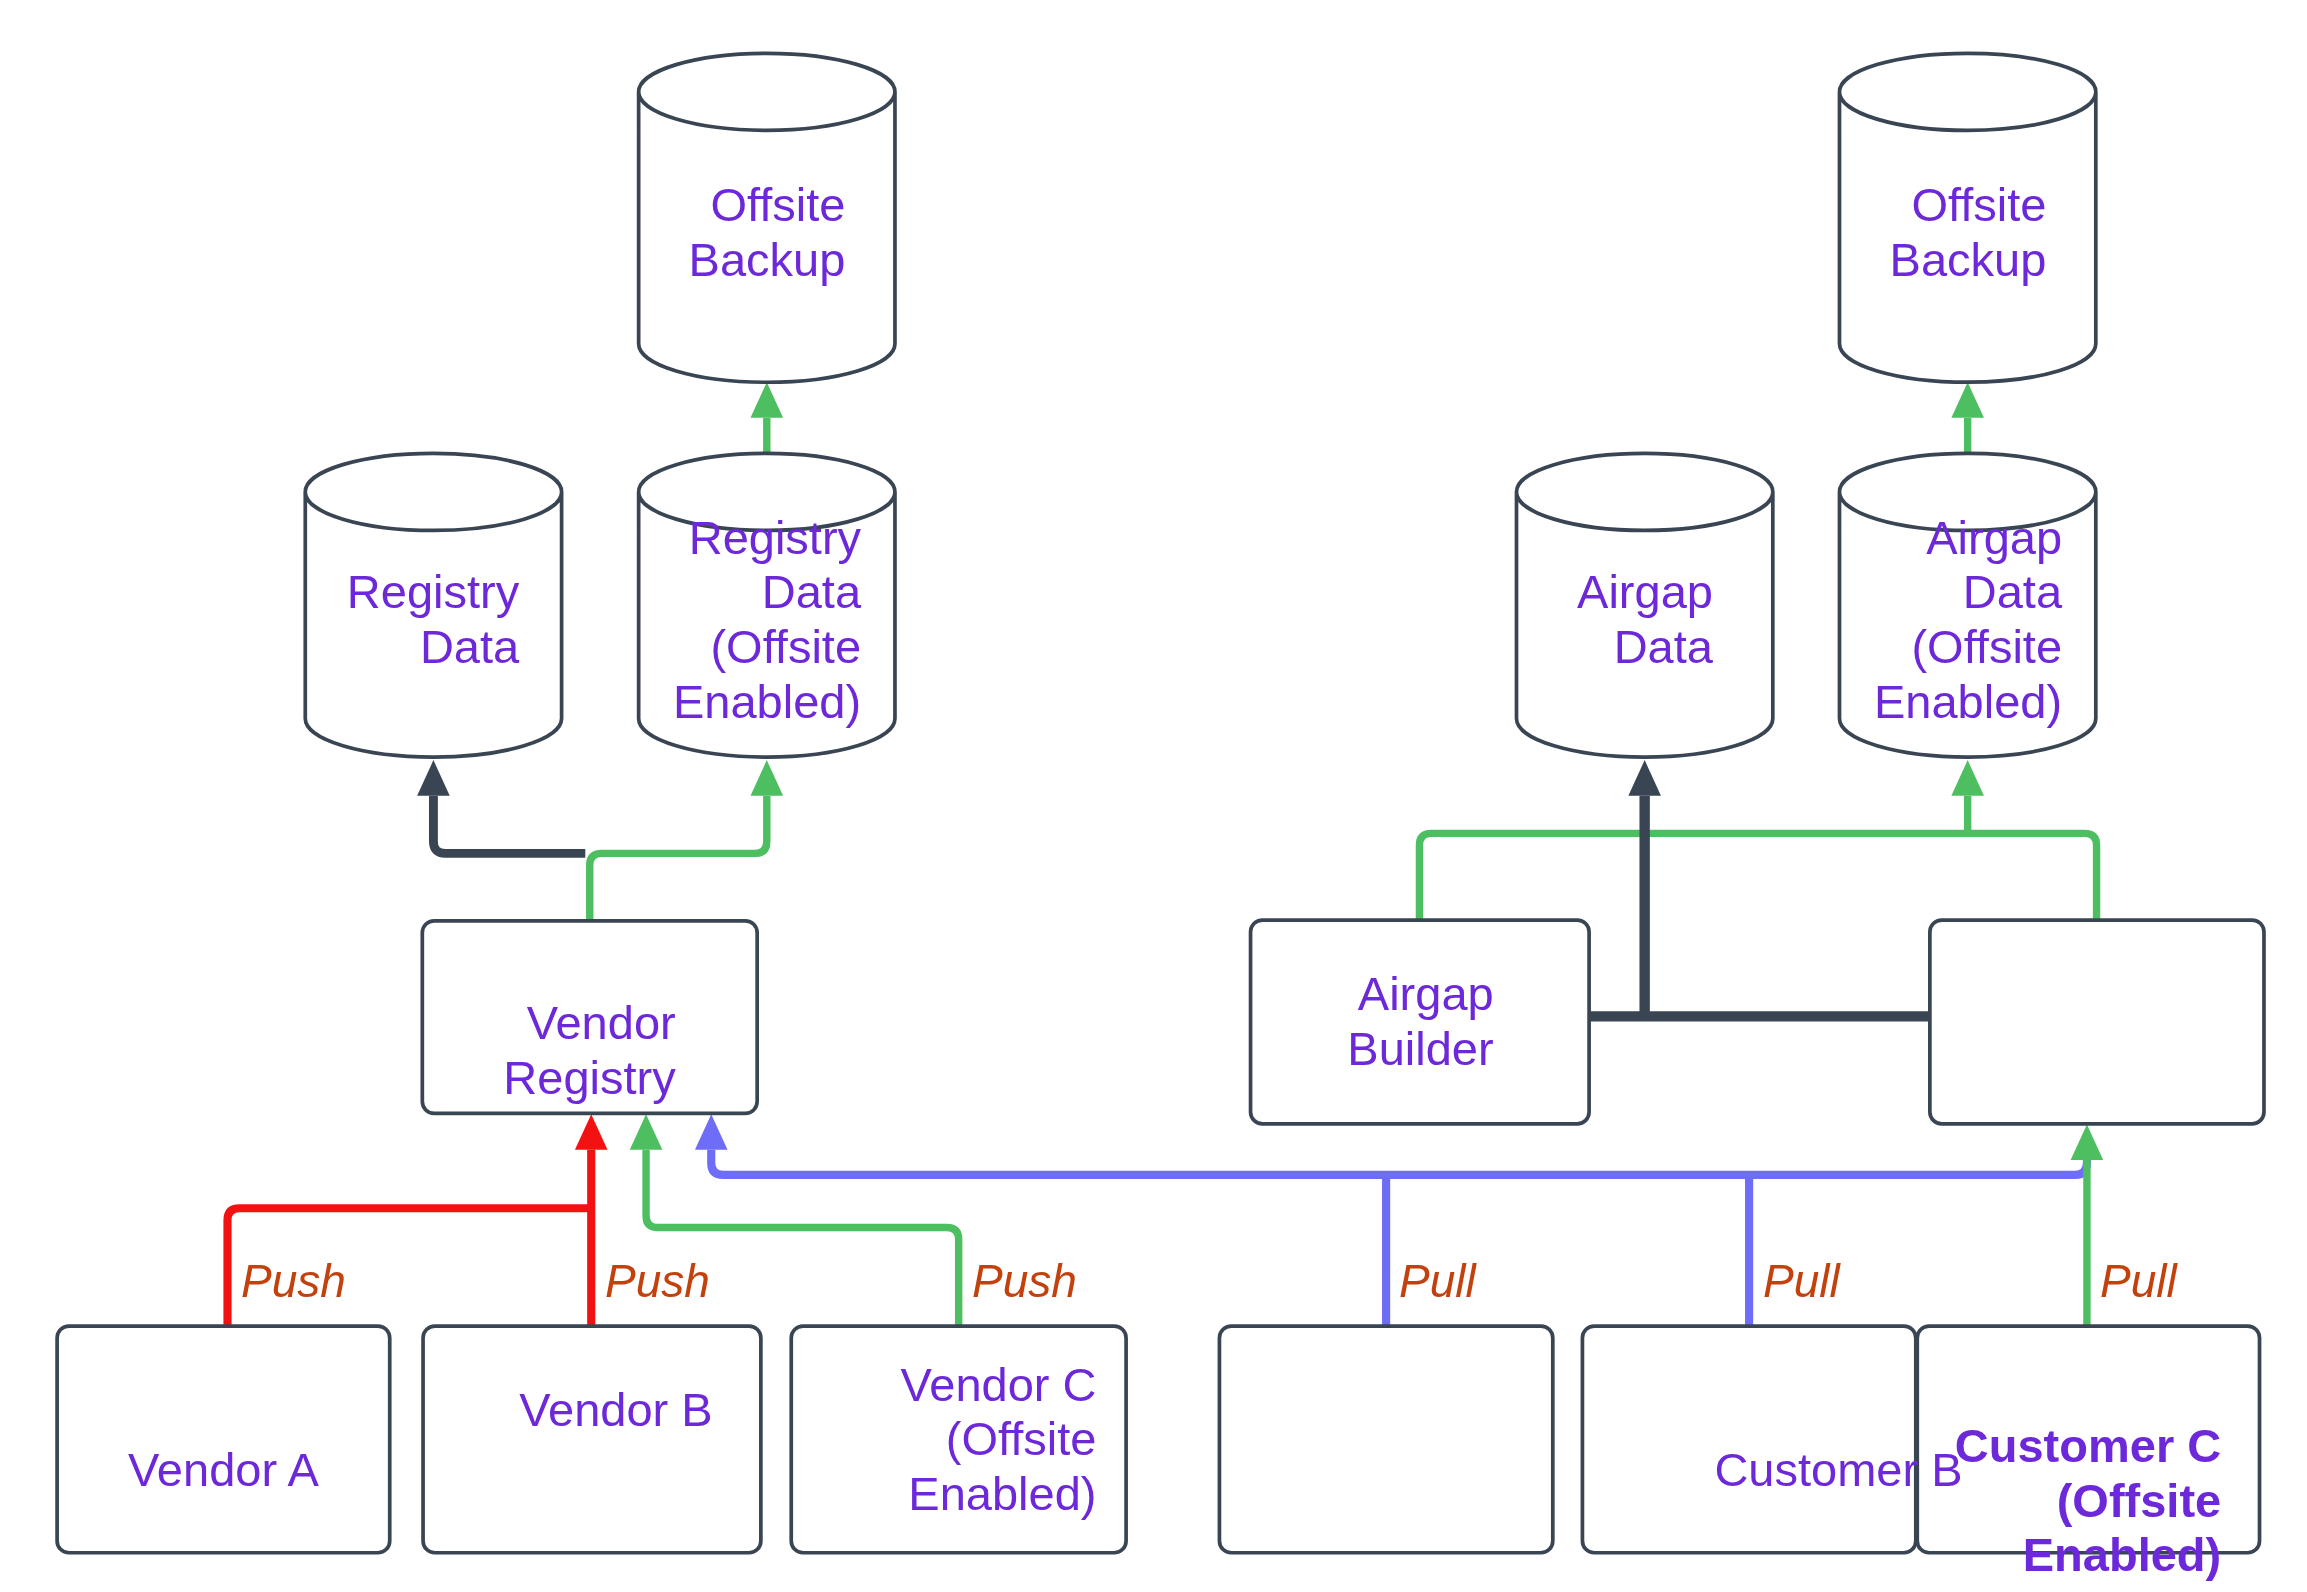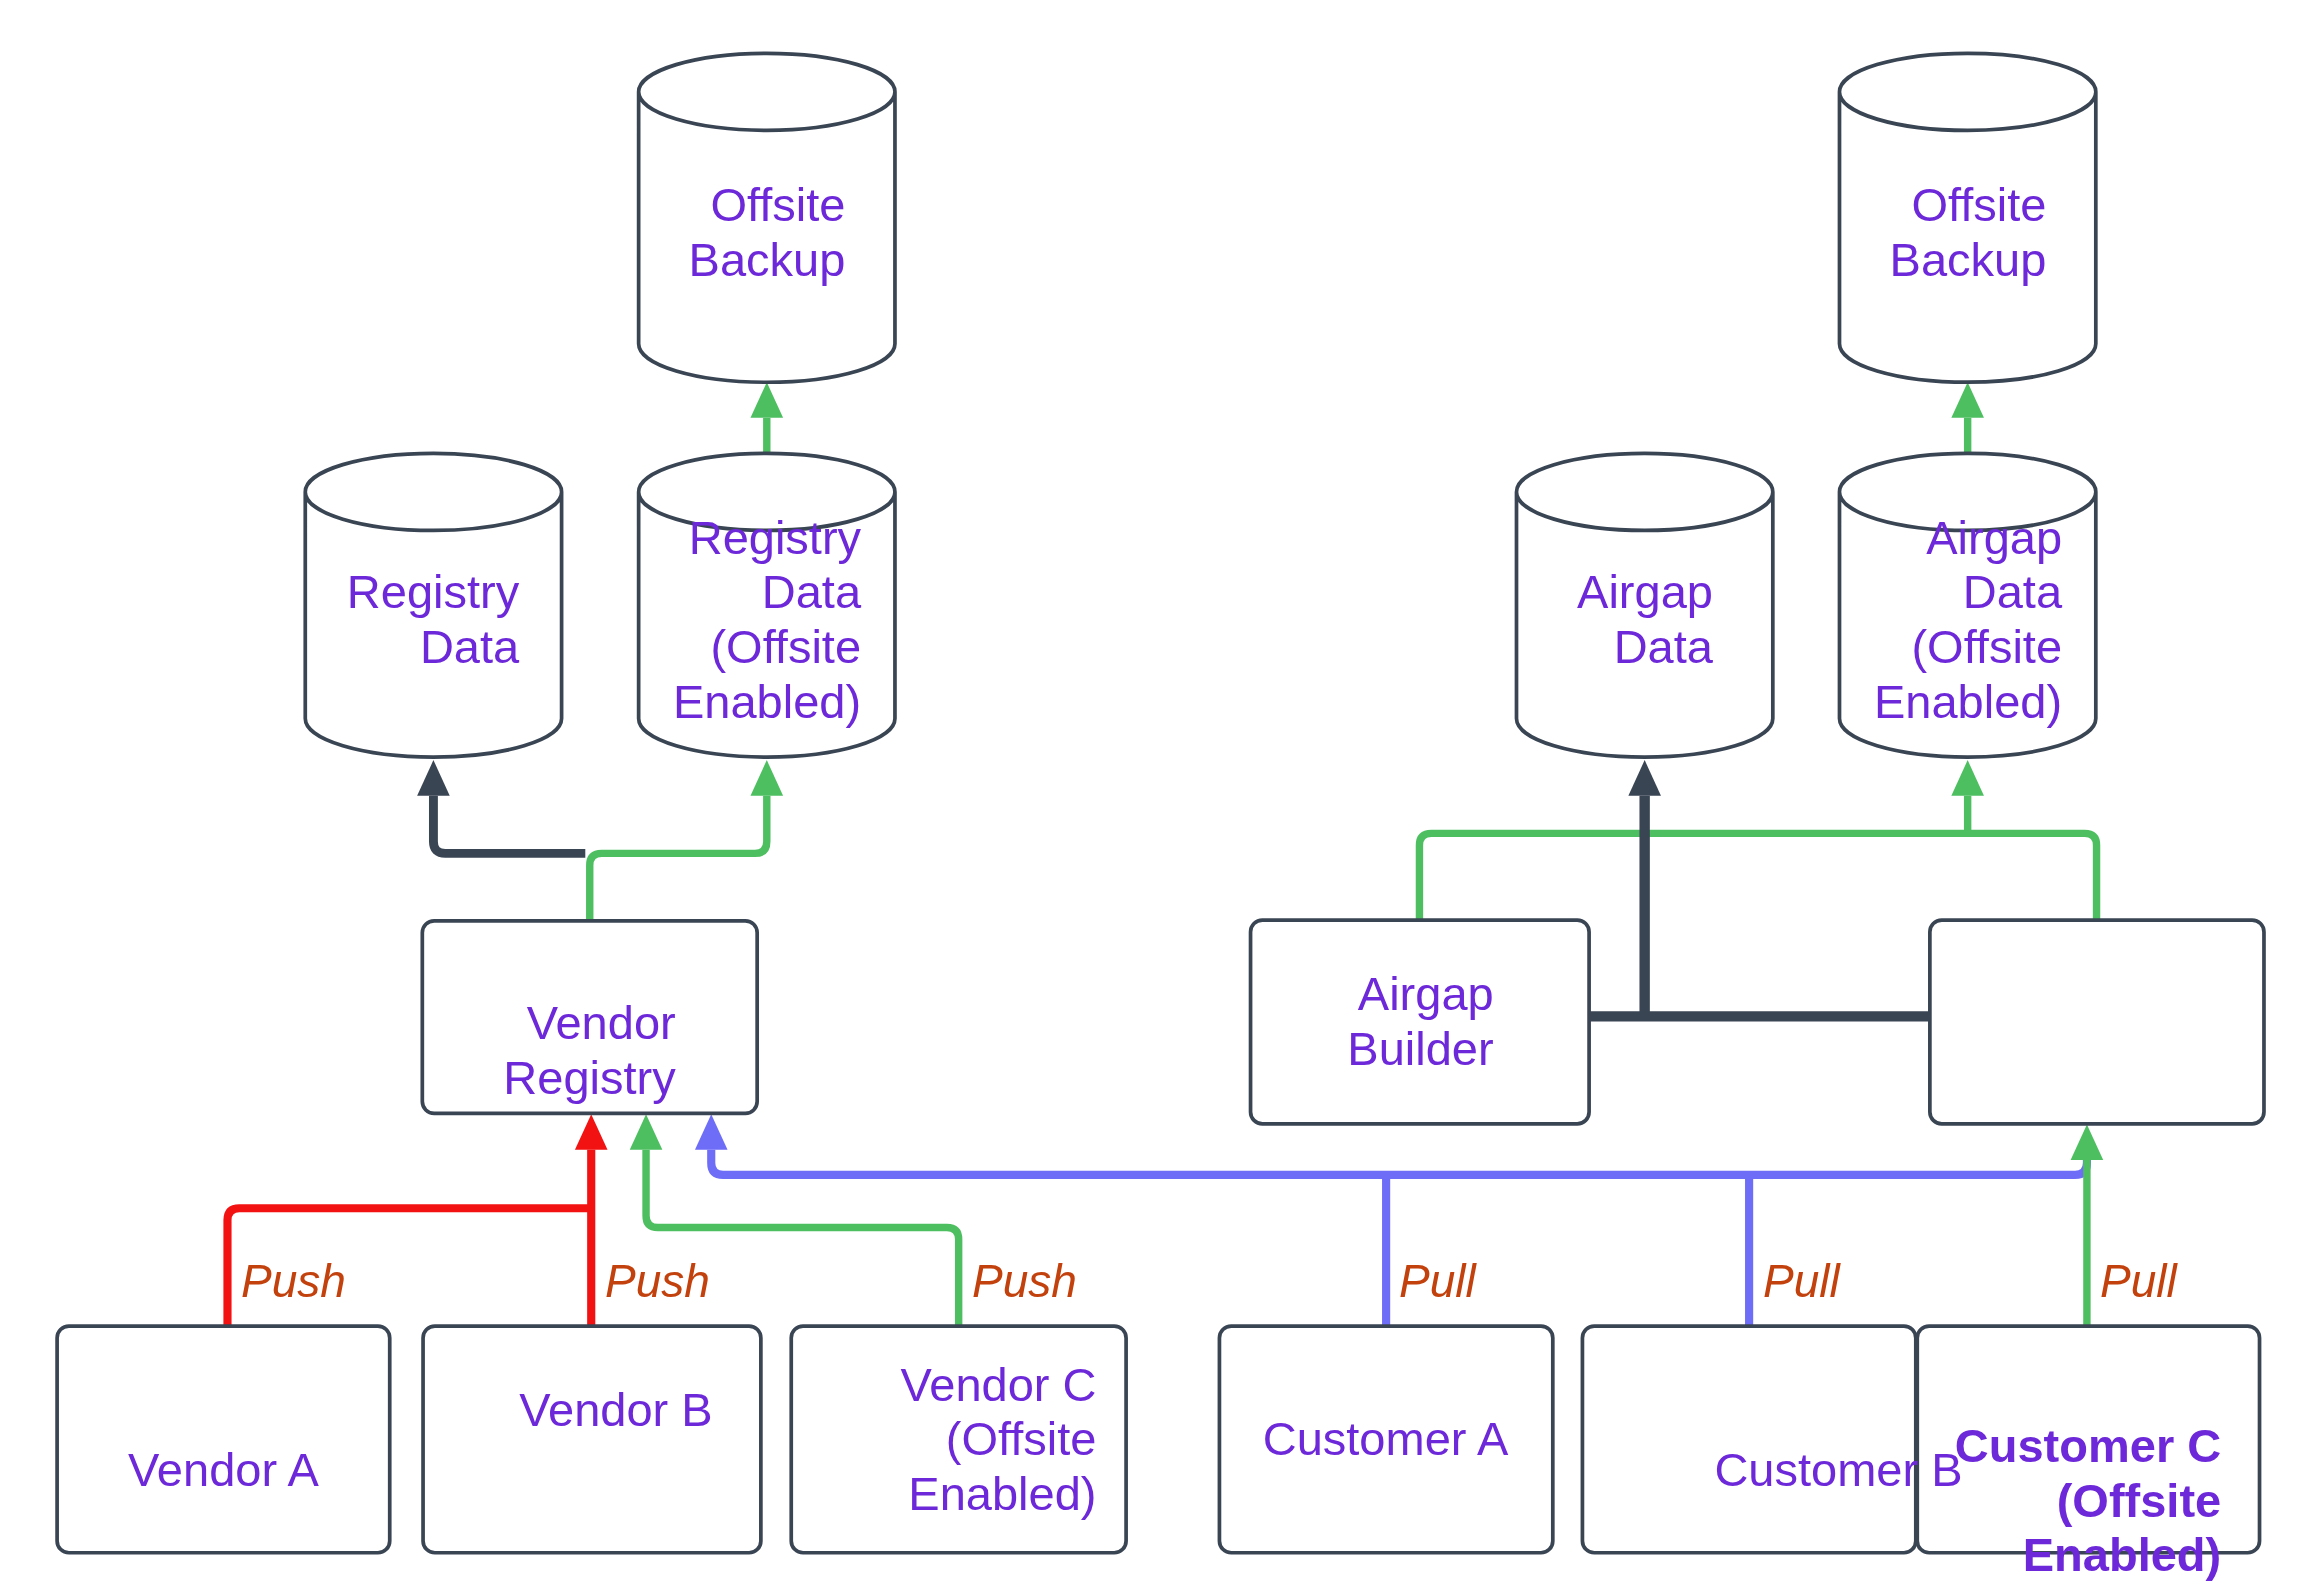--- a/index.html
+++ b/index.html
@@ -87,21 +87,20 @@
   <div class="nlabel" style="left:422px;top:954px;width:335px;height:193px;">Vendor
 Registry</div>
   <div class="nlabel" style="left:1251px;top:920px;width:339px;height:204px;">Airgap
 Builder</div>
 
   <div class="nlabel" style="left:57px;top:1326px;width:333px;height:227px;margin-top:31px;">Vendor A</div>
   <div class="nlabel" style="left:423px;top:1326px;width:338px;height:169px;margin-left:24px;">Vendor B</div>
   <div class="nlabel" style="left:791px;top:1326px;width:335px;height:227px;padding-left:40px;">Vendor C
 (Offsite
 Enabled)</div>
-  <div class="nlabel" style="left:1219px;top:1326px;width:333px;height:227px;">Customer A</div>
   <div class="nlabel" style="left:1672px;top:1326px;width:333px;height:288px;">Customer B</div>
   <div class="nlabel" style="left:1917px;top:1378px;width:342px;height:246px;font-weight:bold;">Customer C
 (Offsite
 Enabled)</div>
 
   <div class="elabel" style="left:241px;top:1256px;">Push</div>
   <div class="elabel" style="left:605px;top:1256px;">Push</div>
   <div class="elabel" style="left:972px;top:1256px;">Push</div>
   <div class="elabel" style="left:1399px;top:1256px;">Pull</div>
   <div class="elabel" style="left:1763px;top:1256px;">Pull</div>

